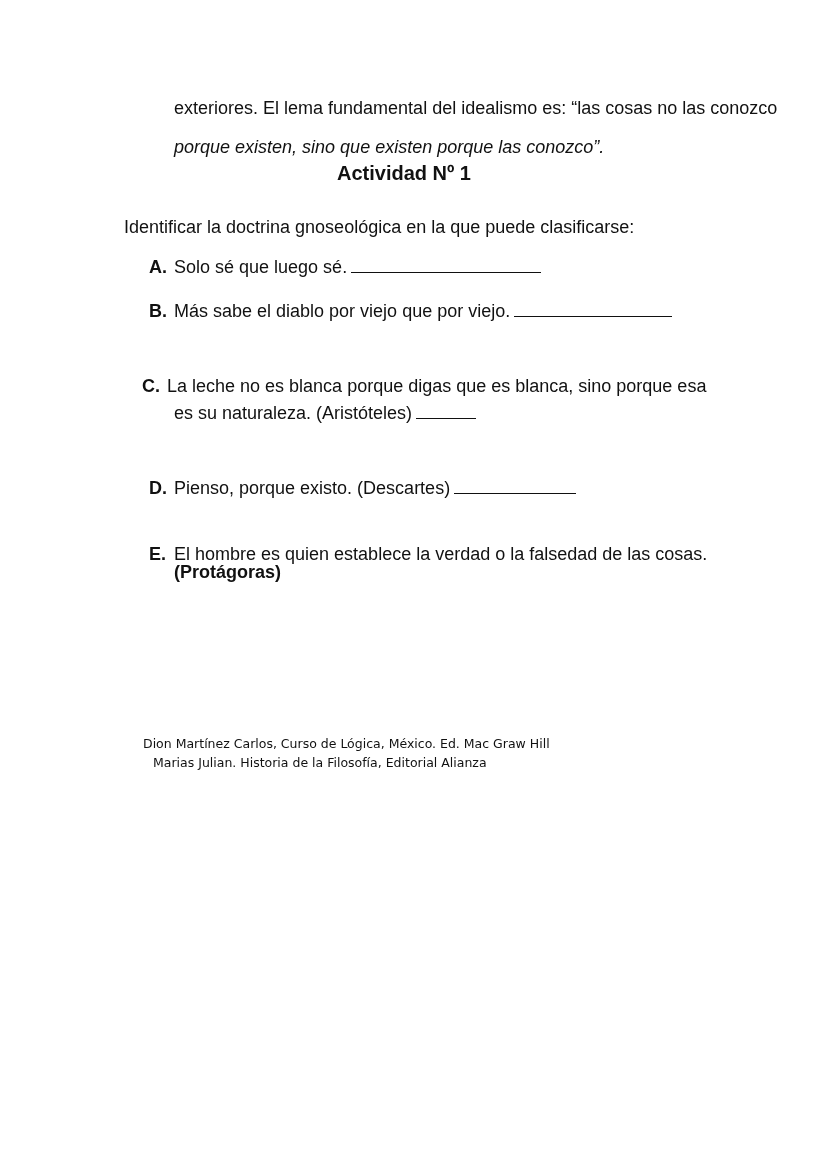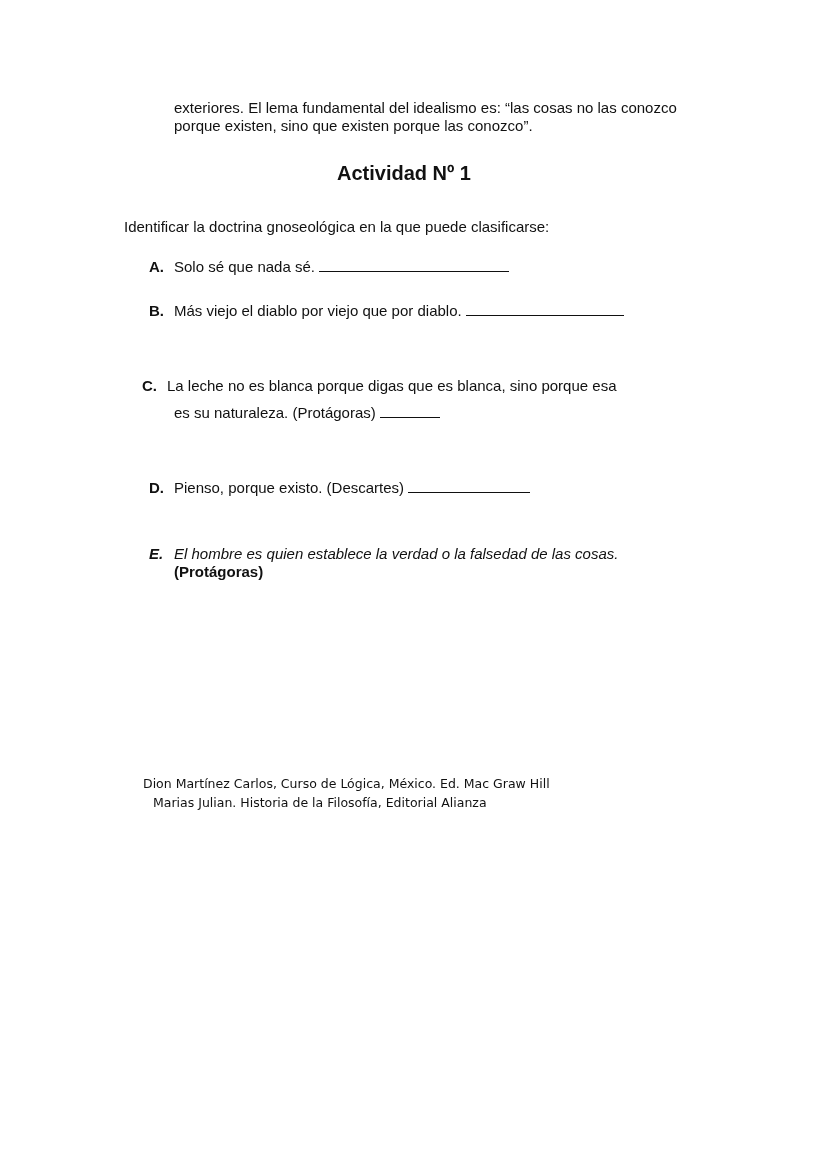--- a/index.html
+++ b/index.html
@@ -1,51 +1,51 @@
 <!DOCTYPE html>
 <html><head>
   <meta charset="utf-8">
   <style>
     html, body { margin: 0; padding: 0; background: #ffffff; }
     body { width: 828px; height: 1171px; position: relative; overflow: hidden; color: #111; font-family: "Liberation Sans", sans-serif; }
     .abs { position: absolute; white-space: nowrap; }
-    .body-text { font-size: 15px; line-height: 22px; }
+    .body-text { font-size: 18px; line-height: 22px; }
     .title { font-size: 20px; font-weight: bold; left: 0; width: 808px; text-align: center; }
     .item-letter { font-weight: bold; display: inline-block; width: 25px; }
     .blank { display: inline-block; border-bottom: 1.5px solid #111; height: 14px; vertical-align: baseline; margin-left: 4px; }
-    .refs { font-family: "DejaVu Sans", sans-serif; font-size: 12.5px; line-height: 19px; margin-top: 40px; }
+    .refs { font-family: "DejaVu Sans", sans-serif; font-size: 12.5px; line-height: 19px; }
   </style>
 </head>
 <body>
 
 <div class="abs body-text" style="left:174px; top:97px;">exteriores. El lema fundamental del idealismo es: “las cosas no las conozco</div>
-<div class="abs body-text" style="left:174px; top:115px;">porque existen, sino que existen porque las conozco”.</div>
+<div class="abs body-text" style="left:174px; top:136px;font-style:italic;">porque existen, sino que existen porque las conozco”.</div>
 
 <div class="abs title" style="top:162px;">Actividad Nº 1</div>
 
 <div class="abs body-text" style="left:124px; top:216px;text-align:center;">Identificar la doctrina gnoseológica en la que puede clasificarse:</div>
 
 <div class="abs body-text" style="left:149px; top:256px;">
-  <span class="item-letter">A.</span><span>Solo sé que nada sé.</span><span class="blank" style="width:190px;"></span>
+  <span class="item-letter">A.</span><span>Solo sé que luego sé.</span><span class="blank" style="width:190px;"></span>
 </div>
 
 <div class="abs body-text" style="left:149px; top:300px;">
-  <span class="item-letter">B.</span><span>Más viejo el diablo por viejo que por diablo.</span><span class="blank" style="width:158px;"></span>
+  <span class="item-letter">B.</span><span>Más sabe el diablo por viejo que por viejo.</span><span class="blank" style="width:158px;"></span>
 </div>
 
 <div class="abs body-text" style="left:142px; top:375px;">
   <span class="item-letter">C.</span><span>La leche no es blanca porque digas que es blanca, sino porque esa</span>
 </div>
 <div class="abs body-text" style="left:174px; top:402px;">
-  <span>es su naturaleza. (Protágoras)</span><span class="blank" style="width:60px;"></span>
+  <span>es su naturaleza. (Aristóteles)</span><span class="blank" style="width:60px;"></span>
 </div>
 
 <div class="abs body-text" style="left:149px; top:477px;">
   <span class="item-letter">D.</span><span>Pienso, porque existo. (Descartes)</span><span class="blank" style="width:122px;"></span>
 </div>
 
-<div class="abs body-text" style="left:149px; top:543px;font-style:italic;">
+<div class="abs body-text" style="left:149px; top:543px;">
   <span class="item-letter">E.</span><span>El hombre es quien establece la verdad o la falsedad de las cosas.</span>
 </div>
 <div class="abs body-text" style="left:174px; top:561px;font-weight:bold;">(Protágoras)</div>
 
 <div class="abs refs" style="left:143px; top:734px;">Dion Martínez Carlos, Curso de Lógica, México. Ed. Mac Graw Hill</div>
 <div class="abs refs" style="left:153px; top:753px;">Marias Julian. Historia de la Filosofía, Editorial Alianza</div>
 
 </body></html>

